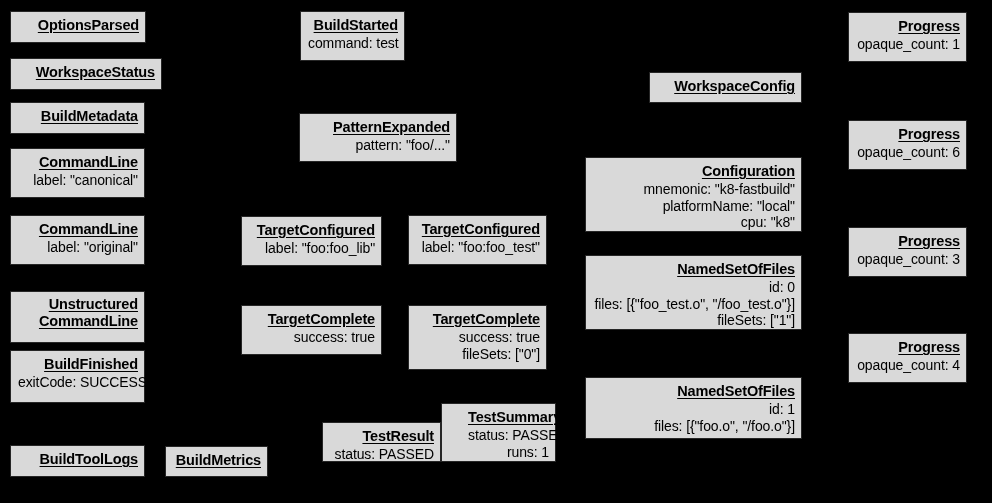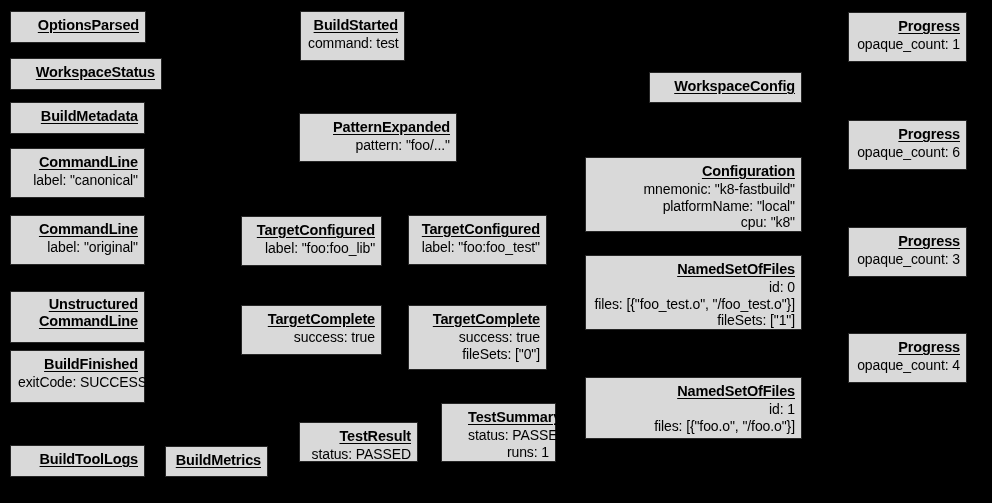--- a/index.html
+++ b/index.html
@@ -79,21 +79,21 @@
     <div class="node" style="left: 408px; top: 215px; width: 139px; height: 50px; background: rgb(217, 217, 217); border-color: rgb(38, 38, 38); color: rgb(0, 0, 0);"><div class="node-title">TargetConfigured</div><div class="node-fields">
         <div class="node-field">label: "foo:foo_test"</div>
       </div></div>
     <div class="node" style="left: 241px; top: 305px; width: 141px; height: 50px; background: rgb(217, 217, 217); border-color: rgb(38, 38, 38); color: rgb(0, 0, 0);"><div class="node-title">TargetComplete</div><div class="node-fields">
         <div class="node-field">success: true</div>
       </div></div>
     <div class="node" style="left: 408px; top: 305px; width: 139px; height: 65px; background: rgb(217, 217, 217); border-color: rgb(38, 38, 38); color: rgb(0, 0, 0);"><div class="node-title">TargetComplete</div><div class="node-fields">
         <div class="node-field">success: true</div>
         <div class="node-field">fileSets: ["0"]</div>
       </div></div>
-    <div class="node" style="left: 299px; top: 422px; width: 119px; height: 40px; background: rgb(217, 217, 217); border-color: rgb(38, 38, 38); color: rgb(0, 0, 0);"><div class="node-title">TestResult</div><div class="node-fields">
+    <div class="node" style="left: 322px; top: 422px; width: 119px; height: 40px; background: rgb(217, 217, 217); border-color: rgb(38, 38, 38); color: rgb(0, 0, 0);"><div class="node-title">TestResult</div><div class="node-fields">
         <div class="node-field">status: PASSED</div>
       </div></div>
     <div class="node" style="left: 441px; top: 403px; width: 115px; height: 59px; background: rgb(217, 217, 217); border-color: rgb(38, 38, 38); color: rgb(0, 0, 0); padding-left: 26px;"><div class="node-title">TestSummary</div><div class="node-fields">
         <div class="node-field">status: PASSED</div>
         <div class="node-field">runs: 1</div>
       </div></div>
     <div class="node" style="left: 649px; top: 72px; width: 153px; height: 31px; background: rgb(217, 217, 217); border-color: rgb(38, 38, 38); color: rgb(0, 0, 0);"><div class="node-title">WorkspaceConfig</div></div>
     <div class="node" style="left: 585px; top: 157px; width: 217px; height: 75px; background: rgb(217, 217, 217); border-color: rgb(38, 38, 38); color: rgb(0, 0, 0); padding-left: 44px;"><div class="node-title">Configuration</div><div class="node-fields">
         <div class="node-field">mnemonic: "k8-fastbuild"</div>
         <div class="node-field">platformName: "local"</div>

